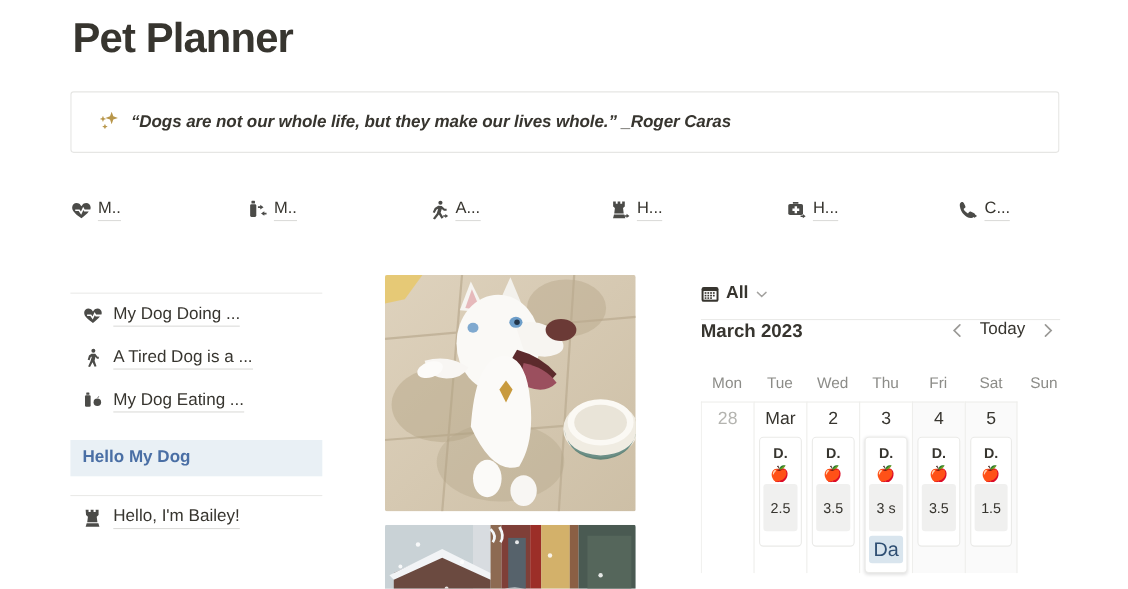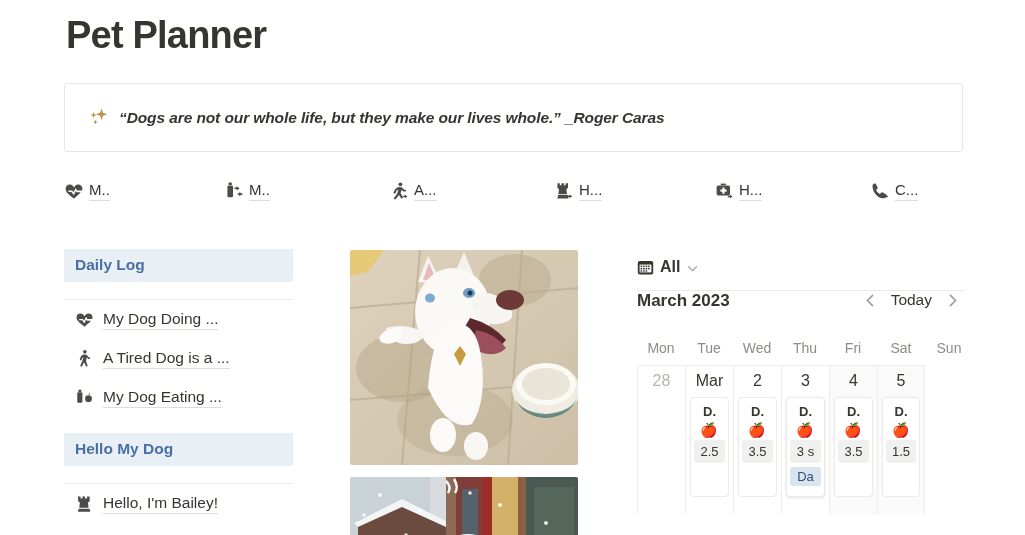--- a/index.html
+++ b/index.html
@@ -15,21 +15,21 @@
   
   .title {
     position: absolute; left: 66px; top: 14px;
     font-size: 38px; font-weight: bold;
     letter-spacing: -0.8px; color: #37352f;
   }
 
   
   .quote-box {
     position: absolute; left: 64px; top: 83px;
-    width: 899px; height: 69px;
+    width: 899px; height: 56px;
     border: 1px solid #e6e6e4; border-radius: 3px;
     background: #ffffff;
     display: flex; align-items: center;
   }
   .sparkle-icon {
     width: 26px; height: 26px; margin-left: 20px; margin-right: 8px;
     flex: 0 0 auto;
   }
   .quote-text {
     font-size: 15.5px; font-weight: bold; font-style: italic;
@@ -141,26 +141,26 @@
   }
   .event.today { box-shadow: 0 1px 3px rgba(15,15,15,.12); }
   .ev-title {
     font-size: 13px; font-weight: bold; color: #37352f;
     text-align: center; white-space: nowrap; overflow: hidden;
   }
   .ev-emoji { font-size: 14px; text-align: center; padding: 3px 0 2px 0; }
   .ev-badge {
     background: #f0f0ef; border-radius: 3px;
     font-size: 13px; color: #37352f;
-    text-align: center; padding: 4px 2px;
+    text-align: center; padding: 14px 2px;
     white-space: nowrap; overflow: hidden;
   }
   .ev-tag {
     background: #d9e5ee; border-radius: 3px;
-    font-size: 13px; color: #2f4f73;
+    font-size: 18px; color: #2f4f73;
     text-align: center; margin-top: 4px; padding: 2px 2px;
     white-space: nowrap; overflow: hidden;
   }
 </style>
 </head>
 <body>
 
 <div class="page">
 
   <div class="title">Pet Planner</div>
@@ -251,21 +251,20 @@
             <path d="M15.6 13.4 l2.6 1.9 -2.6 1.9 v-1.2 h-2 v-1.4 h2 z"></path>
           </g>
         </svg>
       </span>
       <span class="tab-label">C...</span>
     </div>
   </div>
 
   <div class="sidebar">
 
-    <div class="section-head">Daily Log</div>
     <div style="height:17px;"></div>
     <div class="section-rule"></div>
 
     <div class="side-item">
       <span class="side-icon">
         <svg viewBox="0 0 20 20" width="19" height="19">
           <path fill="#4b4b48" d="M10 17.5 C5 13.8 1.6 11.3 1.6 7.7 C1.6 5.3 3.4 3.6 5.7 3.6 C7.1 3.6 8.4 4.3 9.1 5.3 L10 6.5 L10.9 5.3 C11.6 4.3 12.9 3.6 14.3 3.6 C16.6 3.6 18.4 5.3 18.4 7.7 C18.4 8.3 18.3 8.9 18.1 9.4 L13 9.4 L11.6 7 L9.6 11.3 L8.3 9.4 L4.4 9.4 L4.4 10.9 L7.5 10.9 L9.8 14.2 L11.8 10 L12.6 11.3 L16.7 11.3 C15.2 13.3 12.9 15.2 10 17.5 Z"></path>
         </svg>
       </span>
       <span class="side-label">My Dog Doing ...</span>

